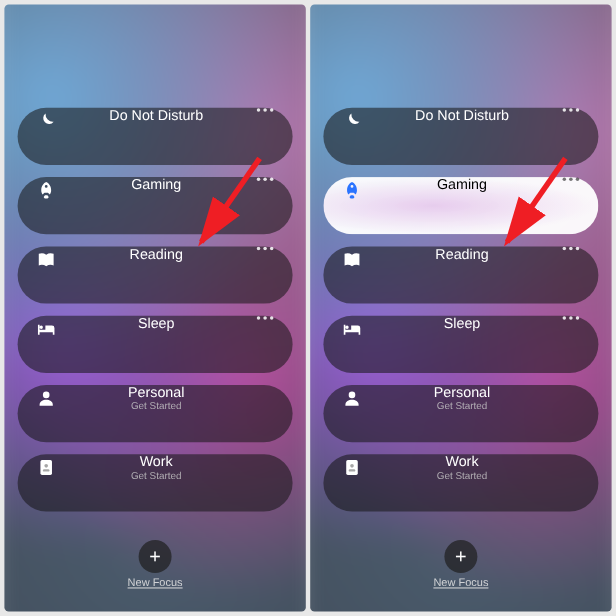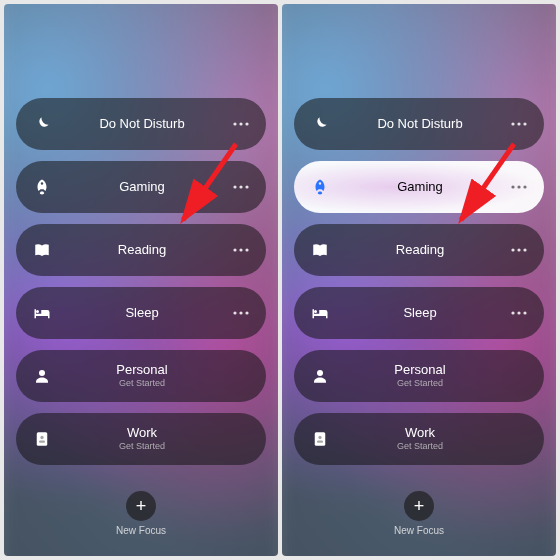--- a/index.html
+++ b/index.html
@@ -44,21 +44,21 @@
     flex-direction: column;
     gap: 11px;
     margin-top: 70px;
   }
   .row {
     position: relative;
     height: 52px;
     border-radius: 26px;
     background: rgba(20, 20, 20, 0.55);
     display: flex;
-    align-items: center;
+    align-items: flex-start;
     padding: 0 14px;
     color: #fff;
   }
   .row.selected {
     background:
       radial-gradient(ellipse at 40% 50%, rgba(210,150,220,0.45) 0%, transparent 70%),
       rgba(255,255,255,0.95);
     color: #000;
   }
   .row.selected .icon { color: #2b74ff; }
@@ -100,21 +100,21 @@
     align-items: center;
     gap: 4px;
   }
   .plus-btn {
     width: 30px; height: 30px; border-radius: 50%;
     background: rgba(30,30,30,0.7);
     color: #fff;
     display: flex; align-items: center; justify-content: center;
     font-size: 18px; font-weight: 300;
   }
-  .footer-label { font-size: 10px; color: rgba(230,230,230,0.85); }
+  .footer-label { font-size: 10px; color: rgba(230,230,230,0.85); text-decoration: underline; }
   .arrow {
     position: absolute;
     left: 0; top: 0;
     pointer-events: none;
     overflow: visible;
   }
 </style>
 </head>
 <body>
 

